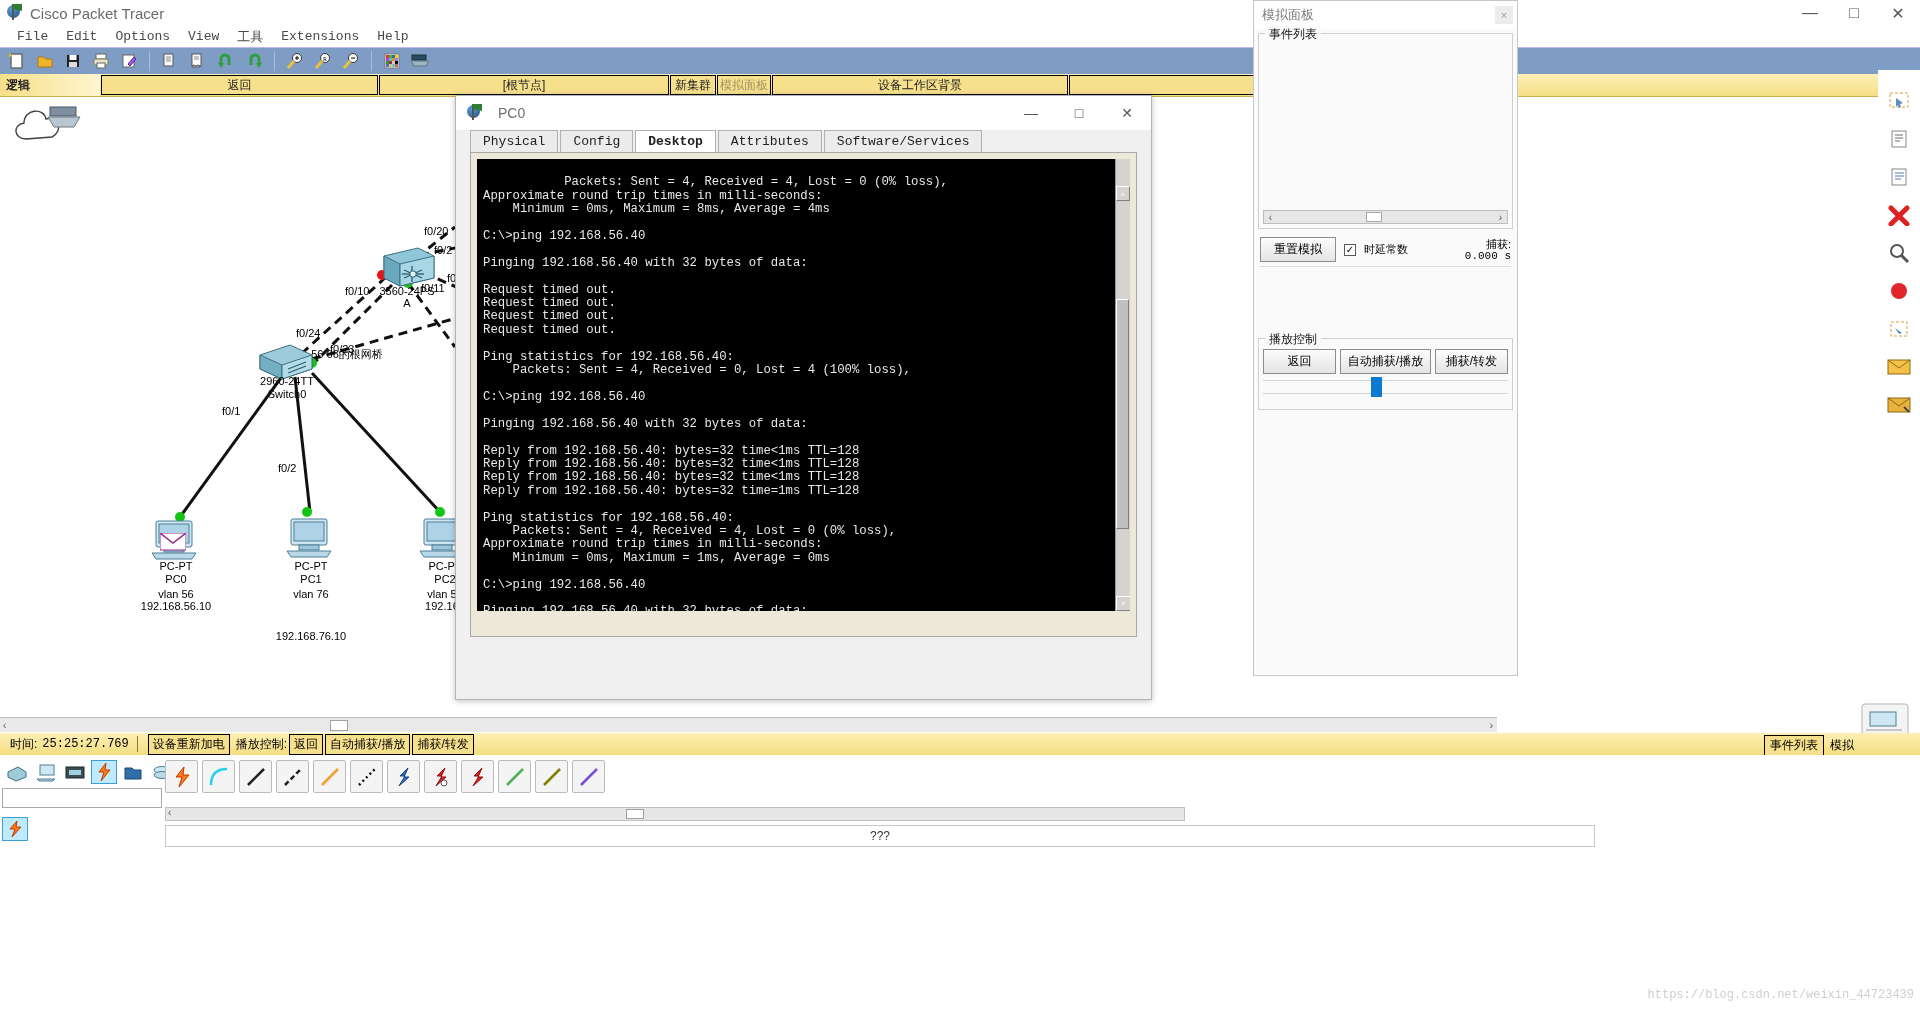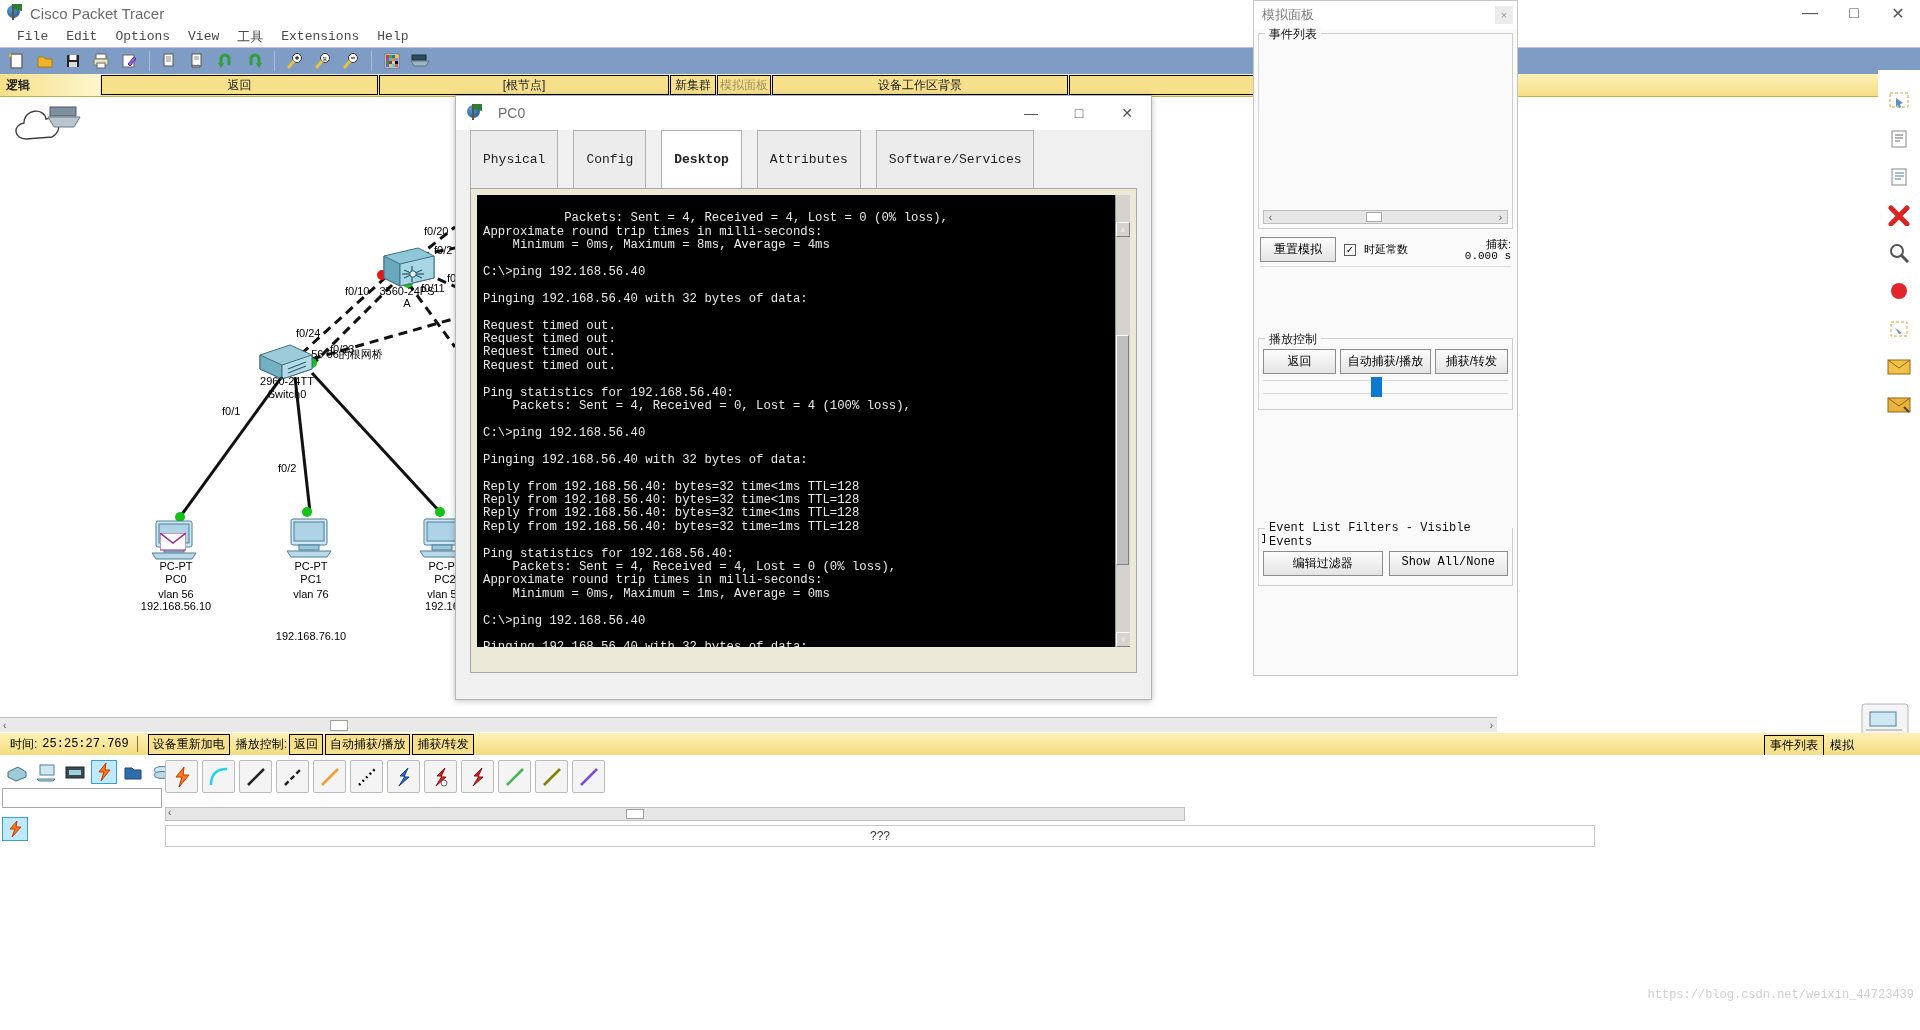--- a/index.html
+++ b/index.html
@@ -101,21 +101,21 @@
   
   .dialog {
     position:absolute; left:455px; top:95px; width:697px; height:605px;
     background:#f0f0f0; border:1px solid #b4b4b4; box-shadow:0 1px 6px rgba(0,0,0,.25);
   }
   .dlg-title { height:34px; background:#fff; display:flex; align-items:center; padding-left:10px; position:relative;}
   .dlg-title .t { color:#6f6f6f; font-size:14px; margin-left:8px;}
   .dlg-ctl { position:absolute; right:0; top:0; height:34px; display:flex; }
   .dlg-ctl div { width:48px; display:flex; align-items:center; justify-content:center; color:#555; font-size:14px;}
   .tabs { display:flex; padding-left:14px; background:#f0f0f0; font-family:"Liberation Mono",monospace; font-size:13px;}
-  .tab { border:1px solid #b0b0b0; border-bottom:none; background:#ececec; padding:21px 12px; margin-right:15px; color:#222;}
+  .tab { border:1px solid #b0b0b0; border-bottom:none; background:#ececec; padding:3px 12px; margin-right:2px; color:#222;}
   .tab.active { background:#fff; font-weight:bold; position:relative; top:0; }
   .dlg-body { margin:0 14px; background:#ece9d8; border:1px solid #a9a9a9; height:485px; padding:6px; }
   .cmdbar { height:20px; background:#0000ff; display:flex; align-items:center; justify-content:space-between;
     color:#fff; font-size:12px; padding-left:4px; }
   .cmdbar .x { width:20px; height:18px; background:#d6d3ce; color:#000; border:1px solid #808080;
     display:flex; align-items:center; justify-content:center; font-size:11px; margin-right:1px;}
   .term {
     background:#000; color:#e8e8e8; font-family:"Liberation Mono",monospace; font-size:12.3px;
     line-height:13.4px; height:452px; overflow:hidden; padding:4px 6px; white-space:pre; position:relative;
   }
@@ -520,28 +520,20 @@
       <div class="btn" style="flex:1.3">自动捕获/播放</div>
       <div class="btn" style="flex:1">捕获/转发</div>
     </div>
     <div style="position:relative;margin-top:6px;height:14px;border-top:1px solid #d6d6d6;border-bottom:1px solid #d6d6d6">
       <div style="position:absolute;left:44%;top:-4px;width:11px;height:20px;background:#0c7ad1"></div>
     </div>
   </div>
 
   <div style="height:118px"></div>
 
-  <div class="group" style="height:58px;margin-top:0">
-    <div class="legend" style="font-family:'Liberation Mono',monospace;font-size:12px">Event List Filters - Visible Events</div>
-    <div style="font-family:'Liberation Mono',monospace;font-size:12px;margin:-6px 0 4px -2px">ICMP, LLDP</div>
-    <div style="display:flex;gap:6px">
-      <div class="btn" style="flex:1">编辑过滤器</div>
-      <div class="btn" style="flex:1;font-family:'Liberation Mono',monospace">Show All/None</div>
-    </div>
-  </div>
 </div>
 
 <div class="rightpal">
   <div class="rp-btn">
     <svg width="22" height="20">
         <rect x="2" y="2" width="18" height="14" fill="none" stroke="#d8a13a" stroke-dasharray="3 2"></rect>
         <path d="M8 7 l7 5 l-3 1 l1 3 l-2 1 l-1-3 l-2 2z" fill="#5f8fbf"></path>
       </svg>
   </div>
   <div class="rp-btn">

